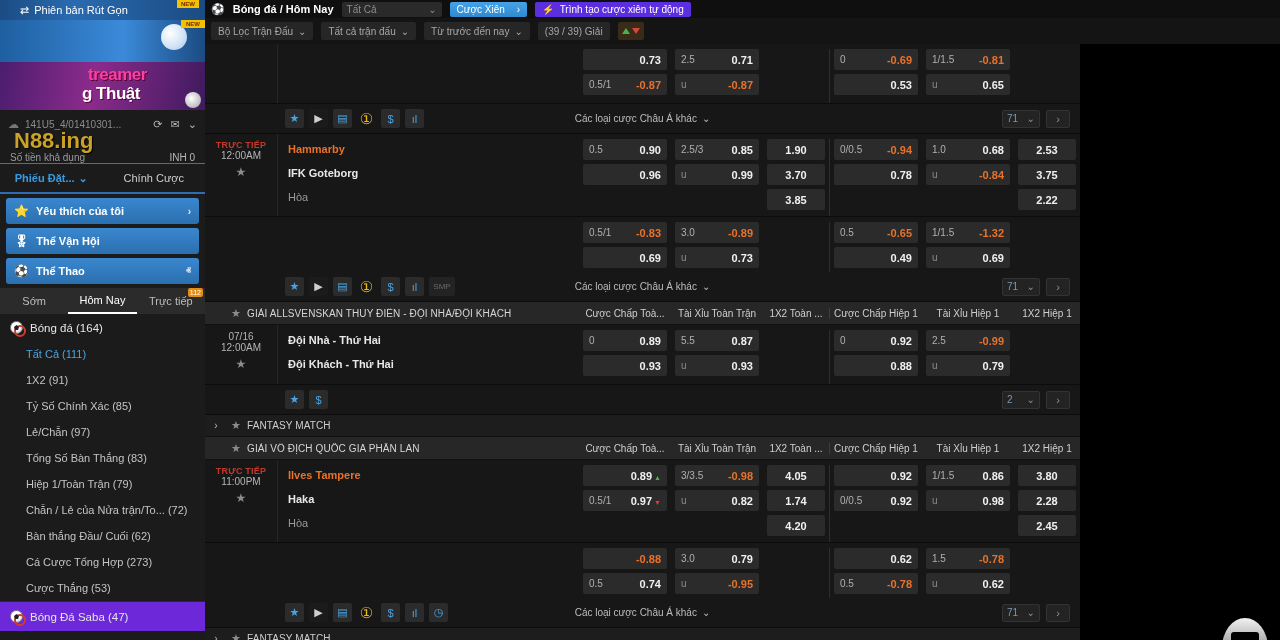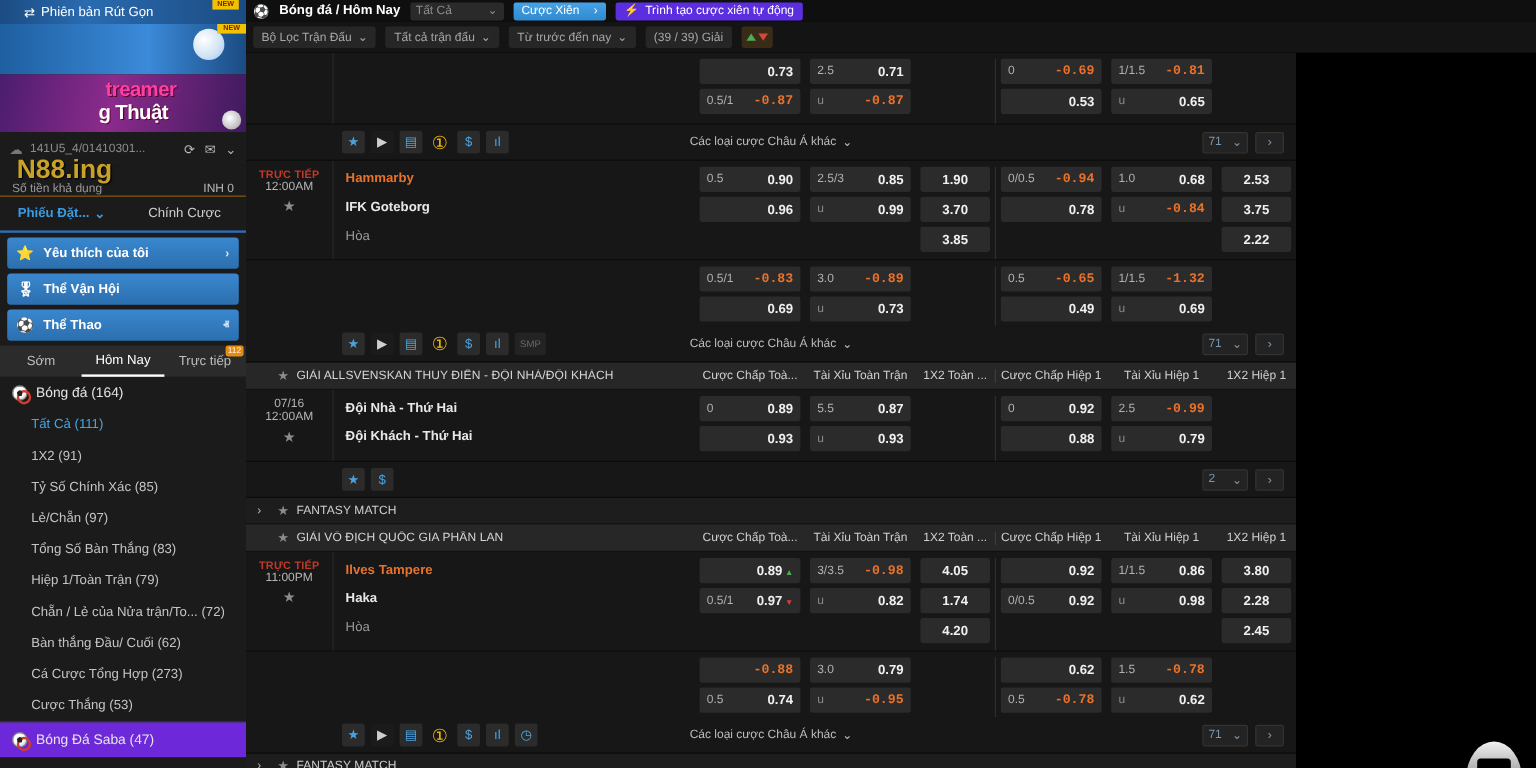--- a/index.html
+++ b/index.html
@@ -142,21 +142,21 @@
   }
 
   
   .main { flex:1; height:640px; background:#000; position:relative; overflow:hidden; }
   .topbar {
     height: 18px; background:#0f0f0f; display:flex; align-items:center;
     gap: 8px; padding-left: 6px;
   }
   .topbar .title { font-size: 11px; font-weight: bold; color:#fff; }
   .sel-all {
-    width: 78px; height:15px; background:#2a2a2a; border-radius:2px;
+    width: 100px; height:15px; background:#2a2a2a; border-radius:2px;
     display:flex; align-items:center; justify-content:space-between;
     padding: 0 5px; font-size:10px; color:#8d8d8d;
   }
   .btn-parlay {
     height: 15px; background: linear-gradient(180deg,#46a3e8,#2f8ad0); border-radius: 2px;
     padding: 0 7px; display:flex; align-items:center; gap:12px;
     font-size: 10px; color:#fff;
   }
   .btn-auto {
     height: 15px; background:#5b2fe0; border-radius: 2px;
@@ -220,21 +220,21 @@
   .ocol { width:92px; padding: 0 4px; }
   .ocol.w1x2 { width:66px; }
   .ocell {
     height:21px; background:#2b2b2b; border-radius:2px; margin-bottom:4px;
     display:flex; align-items:center; justify-content:space-between;
     padding: 0 6px; font-size:11px; font-weight:bold; color:#f0f0f0;
   }
   .ocell.empty { background:transparent; }
   .ocell .hd { font-weight:normal; color:#b0b0b0; font-size:10px; }
   .ocell .hd.u { color:#8a8a8a; }
-  .ocell .val.down { color:#e8722a;font-family:Liberation Mono, monospace; }
+  .ocell .val.down { color:#e8722a; }
   .ocell.center { justify-content:center; }
   .arrow-up { color:#4caf50; font-size:7px; margin-left:2px; }
   .arrow-dn { color:#e03c3c; font-size:7px; margin-left:2px; }
 
   
   .act-row {
     display:flex; align-items:center; height:30px; background:#171717;
     border-bottom:1px solid #0c0c0c; position:relative;
   }
   .act-icons { display:flex; gap:5px; padding-left:80px; align-items:center; }

